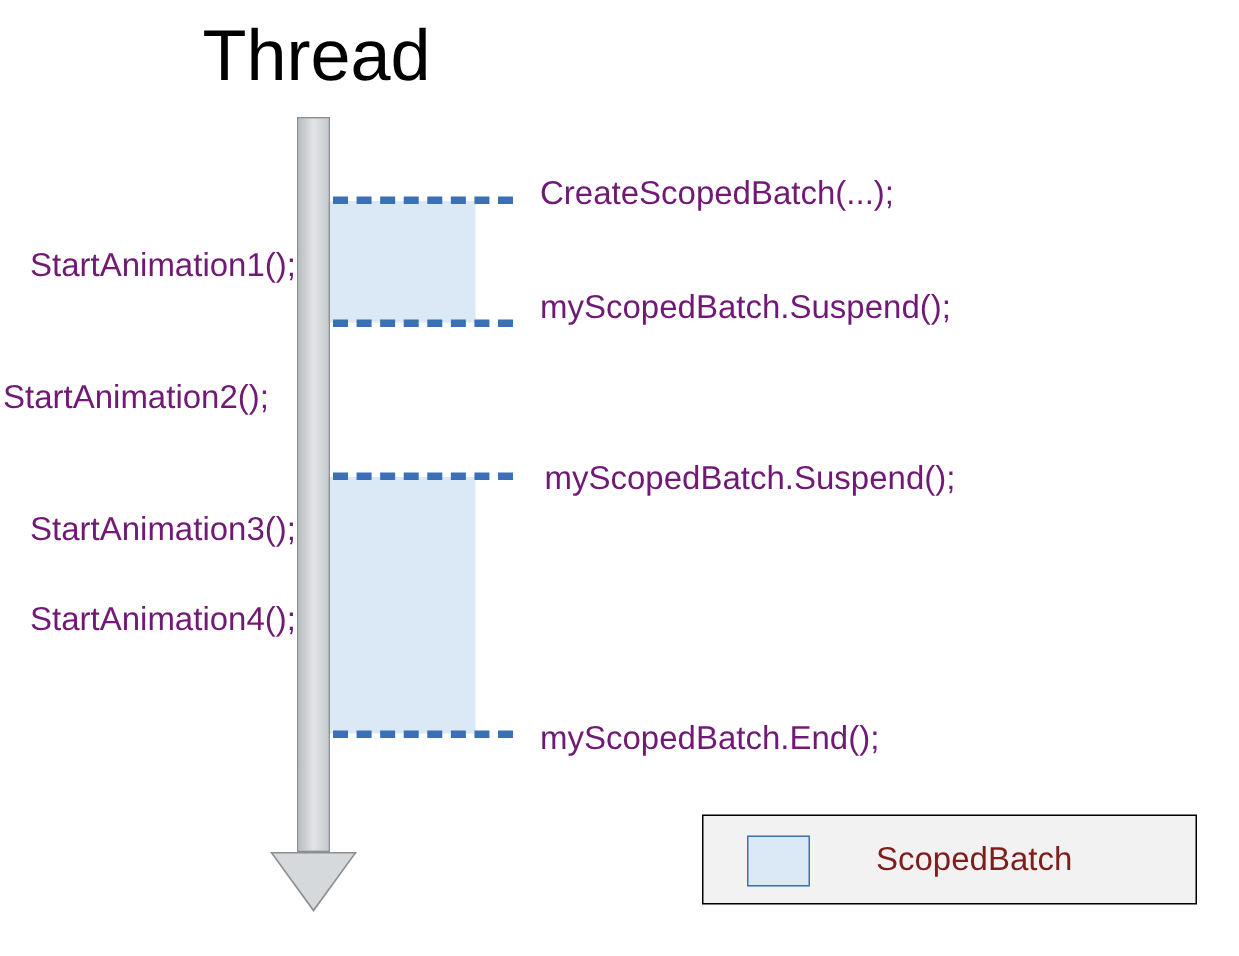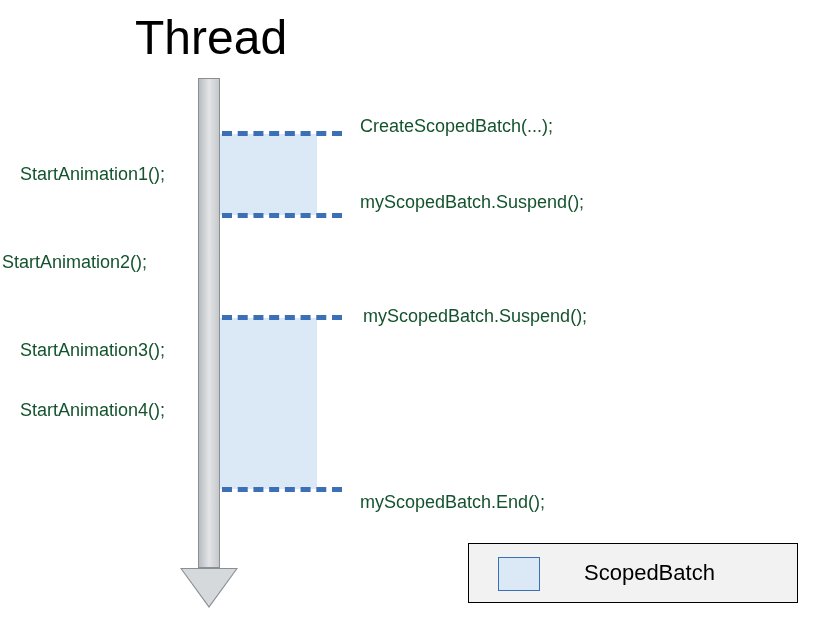--- a/index.html
+++ b/index.html
@@ -54,39 +54,39 @@
     background: #dbe8f6;
     box-sizing: border-box;
   }
   .dashed-line {
     position: absolute;
     height: 0;
     border-top: 5px dashed #3b6fb6;
   }
   .label {
     position: absolute;
-    font-size: 18px;
-    color: #14532d;
+    font-size: 22px;
+    color: #701a75;
   }
   .legend-box {
     position: absolute;
     border: 1.5px solid #000;
     background: #f2f2f2;
     box-sizing: border-box;
   }
   .legend-swatch {
     position: absolute;
     background: #dbe8f6;
     border: 1.5px solid #3b6fb6;
     box-sizing: border-box;
   }
   .legend-text {
     position: absolute;
     font-size: 22px;
-    color: #000000;
+    color: #7f1d1d;
   }
 </style>
 </head>
 <body>
 
 <div class="title" style="left:135px; top:10px;">Thread</div>
 
 <div class="batch-region" style="left:217px; top:134px; width:100px; height:81px;"></div>
 <div class="batch-region" style="left:217px; top:318px; width:100px; height:171px;"></div>
 
@@ -94,21 +94,21 @@
 <div class="arrow-head" style="left:209px; top:568px;"></div>
 
 <div class="dashed-line" style="left:222px; top:131px; width:120px;"></div>
 <div class="dashed-line" style="left:222px; top:213px; width:120px;"></div>
 <div class="dashed-line" style="left:222px; top:315px; width:120px;"></div>
 <div class="dashed-line" style="left:222px; top:487px; width:120px;"></div>
 
 <div class="label" style="left:360px; top:116px;">CreateScopedBatch(...);</div>
 <div class="label" style="left:360px; top:192px;">myScopedBatch.Suspend();</div>
 <div class="label" style="left:363px; top:306px;">myScopedBatch.Suspend();</div>
-<div class="label" style="left:360px; top:479px;margin-top:13px;">myScopedBatch.End();</div>
+<div class="label" style="left:360px; top:479px;">myScopedBatch.End();</div>
 
 <div class="label" style="left:20px; top:164px;">StartAnimation1();</div>
 <div class="label" style="left:2px; top:252px;">StartAnimation2();</div>
 <div class="label" style="left:20px; top:340px;">StartAnimation3();</div>
 <div class="label" style="left:20px; top:400px;">StartAnimation4();</div>
 
 <div class="legend-box" style="left:468px; top:543px; width:330px; height:60px;"></div>
 <div class="legend-swatch" style="left:498px; top:557px; width:42px; height:34px;"></div>
 <div class="legend-text" style="left:584px; top:560px;">ScopedBatch</div>
 

